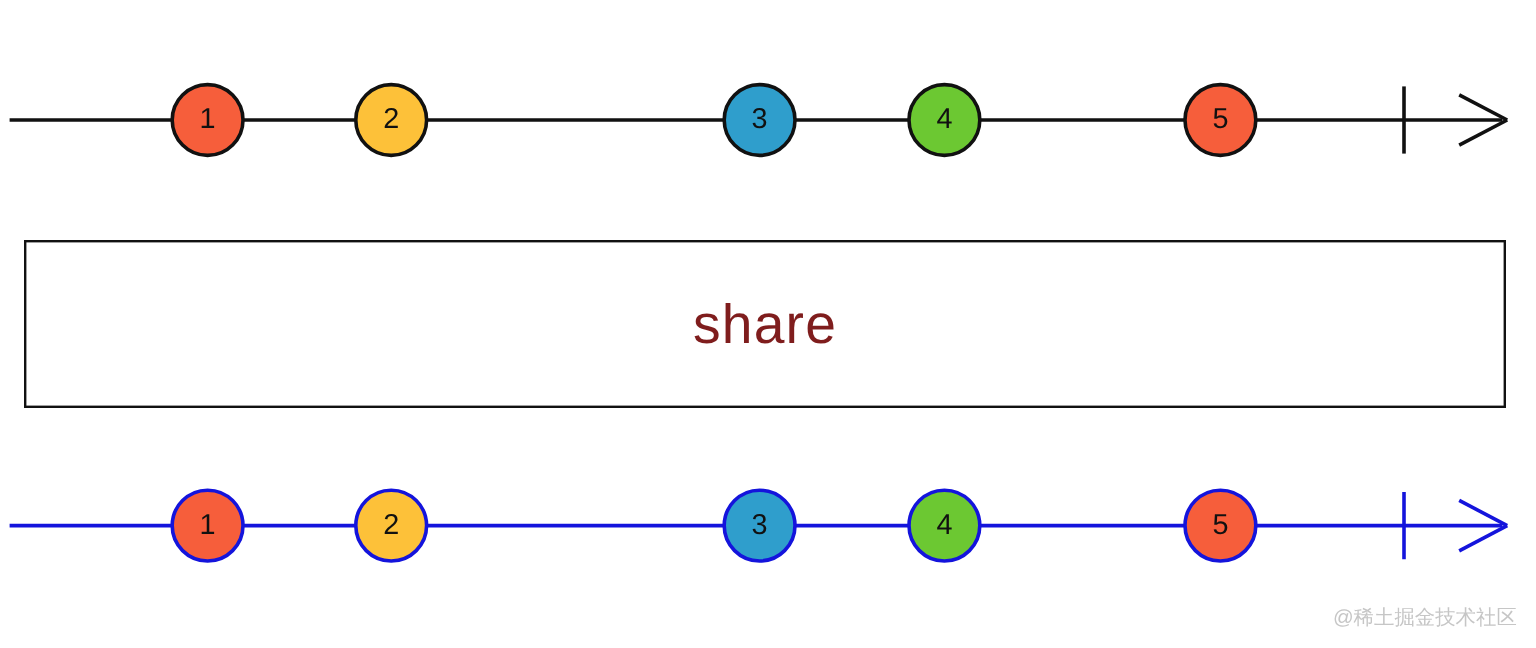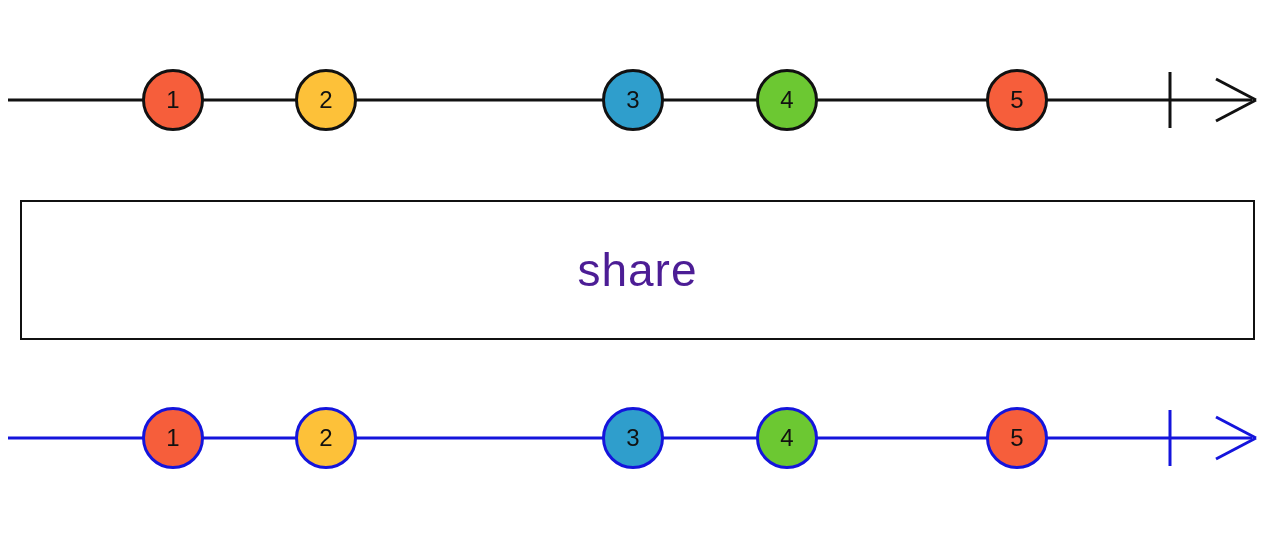--- a/index.html
+++ b/index.html
@@ -48,21 +48,21 @@
     width: 1231px;
     height: 136px;
     border: 2px solid #111111;
     background: #ffffff;
     display: flex;
     align-items: center;
     justify-content: center;
   }
   .operator-box .op-label {
     font-size: 46px;
-    color: #4c1d95;
+    color: #7f1d1d;
     letter-spacing: 1px;
   }
   .watermark {
     position: absolute;
     right: 16px;
     bottom: 14px;
     font-size: 17px;
     color: #c6c6c6;
   }
 </style>
@@ -96,14 +96,15 @@
       <line x1="1256" y1="60" x2="1216" y2="39" stroke="currentColor" stroke-width="3"></line>
       <line x1="1256" y1="60" x2="1216" y2="81" stroke="currentColor" stroke-width="3"></line>
     </svg>
     <div class="marble" style="left: 142px; background-color: rgb(246, 94, 59); border-color: rgb(20, 20, 220);">1</div>
     <div class="marble" style="left: 295px; background-color: rgb(253, 193, 57); border-color: rgb(20, 20, 220);">2</div>
     <div class="marble" style="left: 602px; background-color: rgb(47, 158, 204); border-color: rgb(20, 20, 220);">3</div>
     <div class="marble" style="left: 756px; background-color: rgb(108, 200, 50); border-color: rgb(20, 20, 220);">4</div>
     <div class="marble" style="left: 986px; background-color: rgb(246, 94, 59); border-color: rgb(20, 20, 220);">5</div>
   </div>
 
+  <div class="watermark" style="color: rgb(198, 198, 198);">@稀土掘金技术社区</div>
 
 </div>
 
 </body></html>

